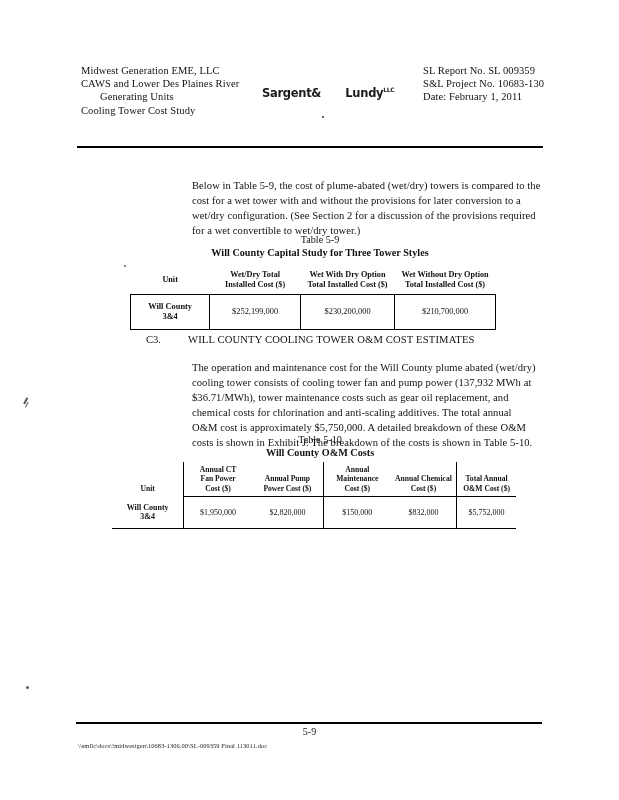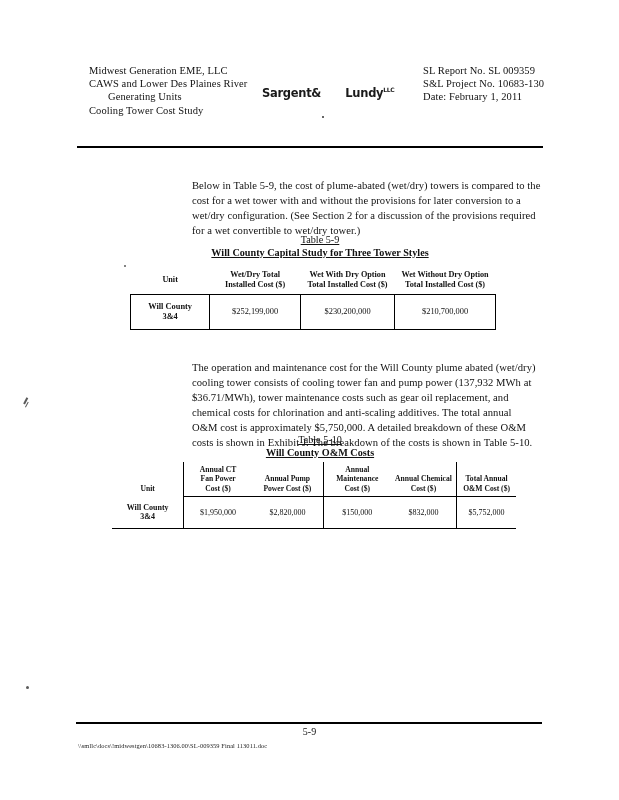--- a/index.html
+++ b/index.html
@@ -10,21 +10,21 @@
     background:#ffffff;
     overflow:hidden;
     color:#111;
   }
   
   .hdr-rule{
     position:absolute;left:77px;top:146px;width:466px;height:2px;background:#000;
   }
   .hdr-left{
     position:absolute;left:81px;top:64px;width:250px;
-    font-size:10.5px;line-height:13.2px;letter-spacing:.1px;margin-left:8px;
+    font-size:10.5px;line-height:13.2px;letter-spacing:.1px;
   }
   .hdr-left .indent{padding-left:19px;}
   .hdr-right{
     position:absolute;left:423px;top:64px;width:190px;
     font-size:10.5px;line-height:13.2px;letter-spacing:.1px;
   }
   .logo{
     position:absolute;left:262px;top:86px;width:160px;height:16px;
     font-family:"DejaVu Sans", sans-serif;
     font-weight:bold;font-size:11.5px;letter-spacing:-0.3px;
@@ -50,21 +50,21 @@
 
   
   .sec{
     position:absolute;left:146px;top:334px;font-size:10.6px;
   }
   .sec .num{display:inline-block;width:42px;}
   .sec .ttl{letter-spacing:.15px;}
 
   
   .tcap{
-    position:absolute;text-align:center;font-size:10.2px;line-height:12.6px;text-decoration:underline;
+    position:absolute;text-align:center;font-size:10.2px;line-height:12.6px;
   }
   .tcap .l1{}
   .tcap .l2{font-weight:bold;}
   #cap-1{left:140px;top:234px;width:360px;}
   #cap-2{left:130px;top:434px;width:380px;}
 
   
   table{border-collapse:collapse;position:absolute;}
   table td, table th{
     padding:0;margin:0;vertical-align:middle;text-align:center;
@@ -177,20 +177,23 @@
         <div>Will County</div>
         <div>3&amp;4</div>
       </td>
       <td class="cell rowtop rowbot">$252,199,000</td>
       <td class="cell rowtop rowbot">$230,200,000</td>
       <td class="cell rowtop rowbot">$210,700,000</td>
     </tr>
   </tbody>
     </table>
 
+  <div class="sec scan">
+    <span class="num">C3.</span><span class="ttl">WILL COUNTY COOLING TOWER O&amp;M COST ESTIMATES</span>
+  </div>
 
   <div class="para scan" id="para-2">The operation and maintenance cost for the Will County plume abated (wet/dry) cooling tower consists of cooling tower fan and pump power (137,932 MWh at $36.71/MWh), tower maintenance costs such as gear oil replacement, and chemical costs for chlorination and anti-scaling additives.  The total annual O&amp;M cost is approximately $5,750,000.  A detailed breakdown of these O&amp;M costs is shown in Exhibit J.  The breakdown of the costs is shown in Table 5-10.</div>
 
   <div class="tcap scan" id="cap-2">
     <div class="l1">Table 5-10</div>
     <div class="l2">Will County O&amp;M Costs</div>
   </div>
 
   <table id="tbl-om" class="scan">
     <tbody>

